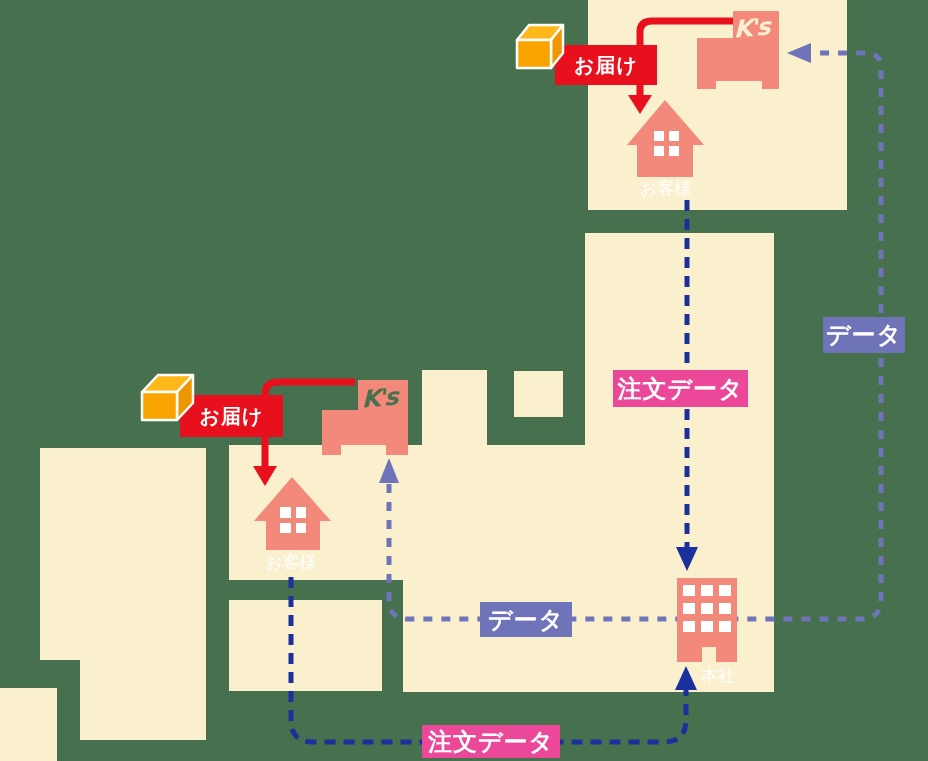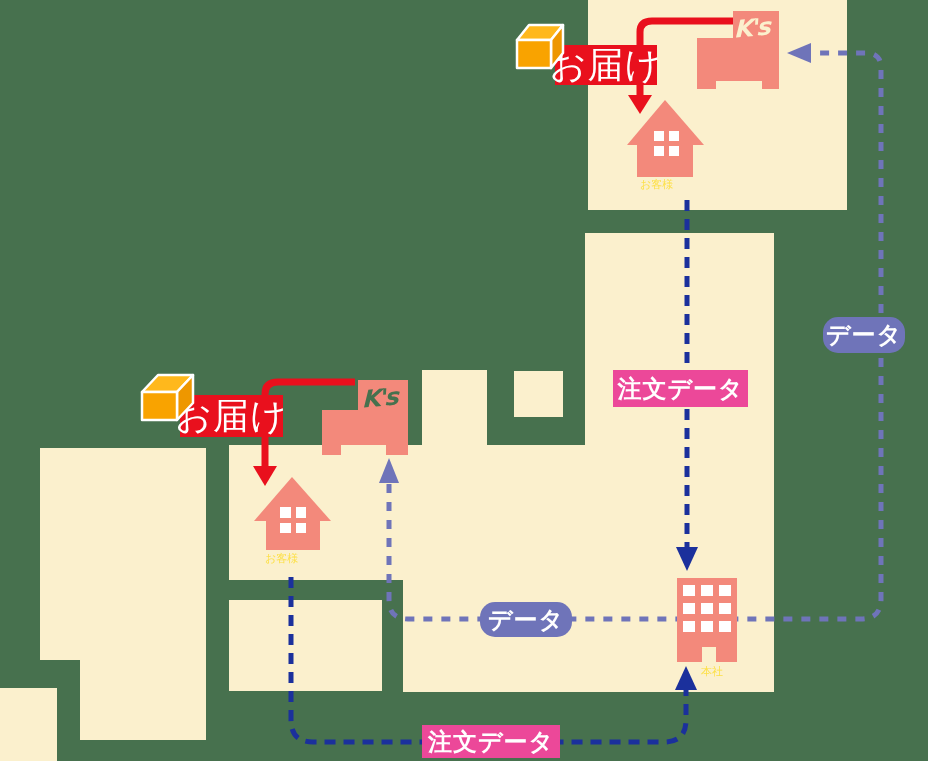--- a/index.html
+++ b/index.html
@@ -8,23 +8,23 @@
   .abs{position:absolute;}
   .block{position:absolute;background:#FBF0CD;}
   .salmon{position:absolute;background:#F3897B;}
   .roof{position:absolute;width:0;height:0;}
   .win2{position:absolute;display:grid;grid-template-columns:repeat(2,1fr);grid-template-rows:repeat(2,1fr);gap:5px;}
   .win3{position:absolute;display:grid;grid-template-columns:repeat(3,1fr);grid-template-rows:repeat(3,1fr);gap:7px 6px;}
   .pane{background:#FFFFFF;}
   .tag{position:absolute;display:flex;align-items:center;justify-content:center;
        color:#FFFFFF;font-weight:600;font-size:24px;letter-spacing:1px;white-space:nowrap;}
   .tag-navy{background:#ec4899;}
-  .tag-peri{background:#6F74B9;border-radius:15px;}
-  .tag-red{background:#E9101D;font-weight:normal;font-size:36px;}
-  .plainlabel{position:absolute;color:#fde047;font-size:11px;font-weight:500;white-space:nowrap;}
+  .tag-peri{background:#6F74B9;}
+  .tag-red{background:#E9101D;font-weight:bold;font-size:20px;}
+  .plainlabel{position:absolute;color:#ffffff;font-size:17px;font-weight:500;white-space:nowrap;}
   .logo{position:absolute;font-weight:bold;font-style:italic;font-size:24px;letter-spacing:-2px;
         transform:skewX(-8deg) rotate(-5deg);}
   svg{position:absolute;left:0;top:0;}
 </style>
 </head>
 <body>
 
 <div id="canvas">
 
   <div class="block" style="left:588px;top:0;width:259px;height:210px;"></div>

